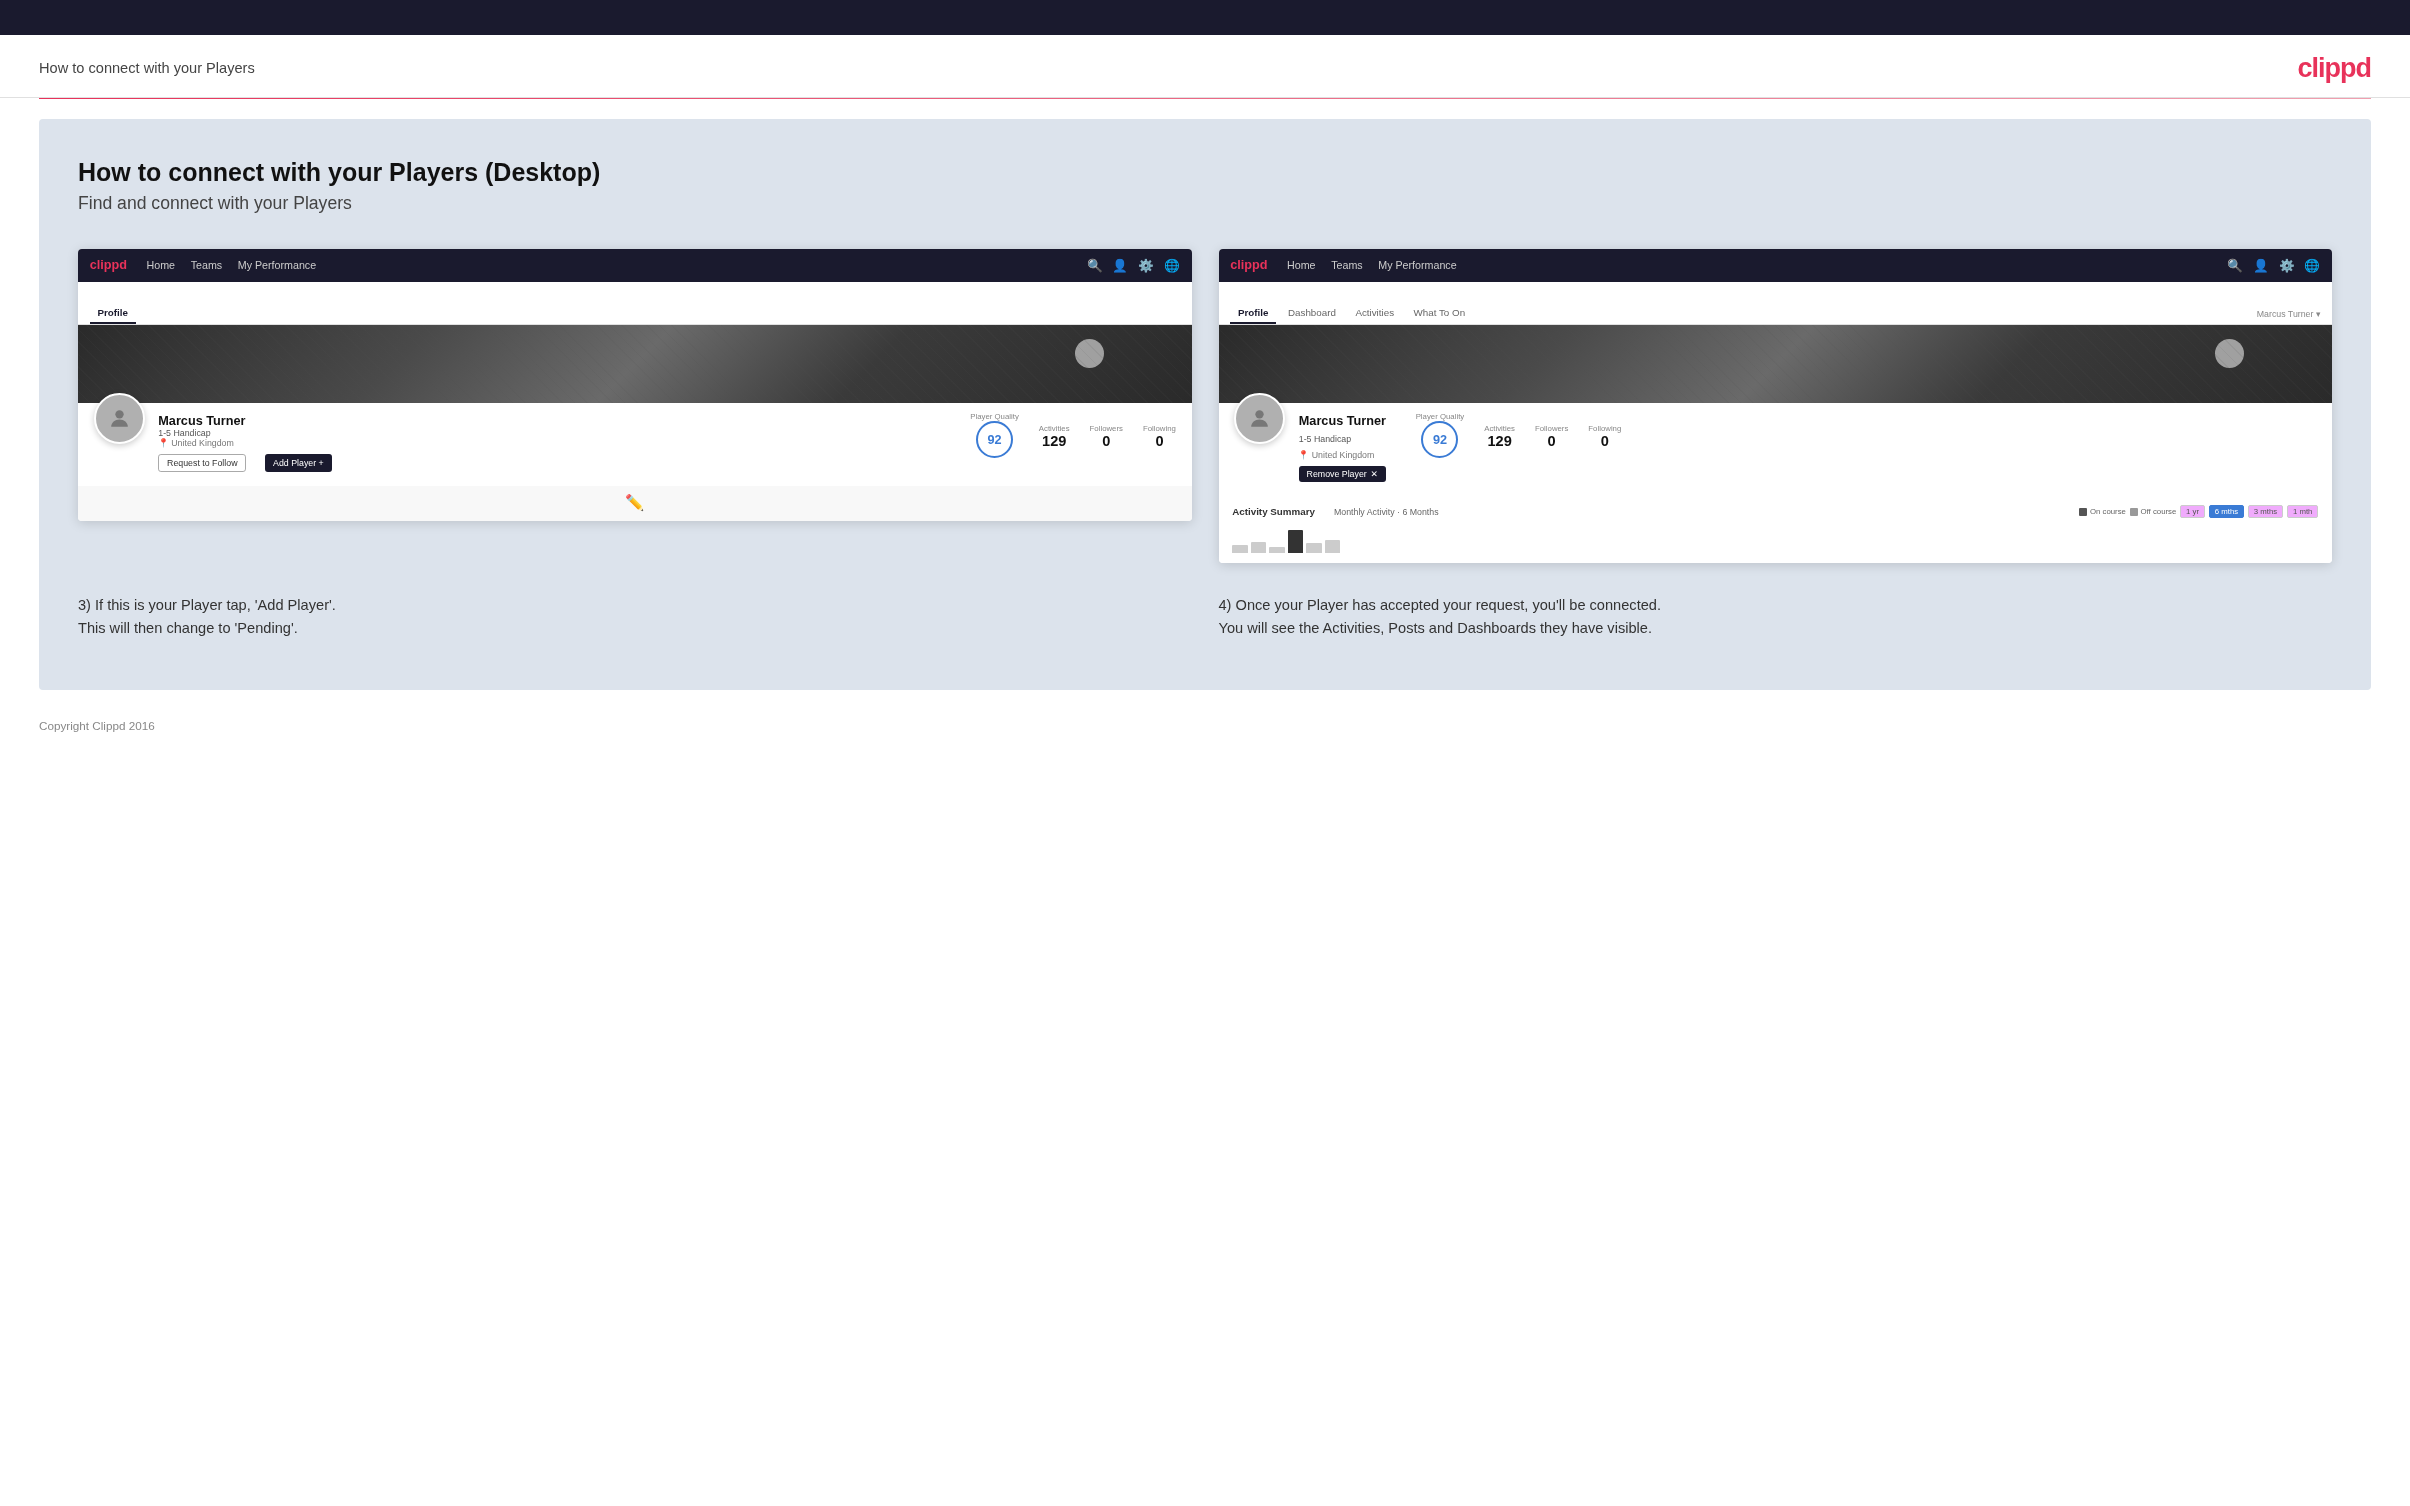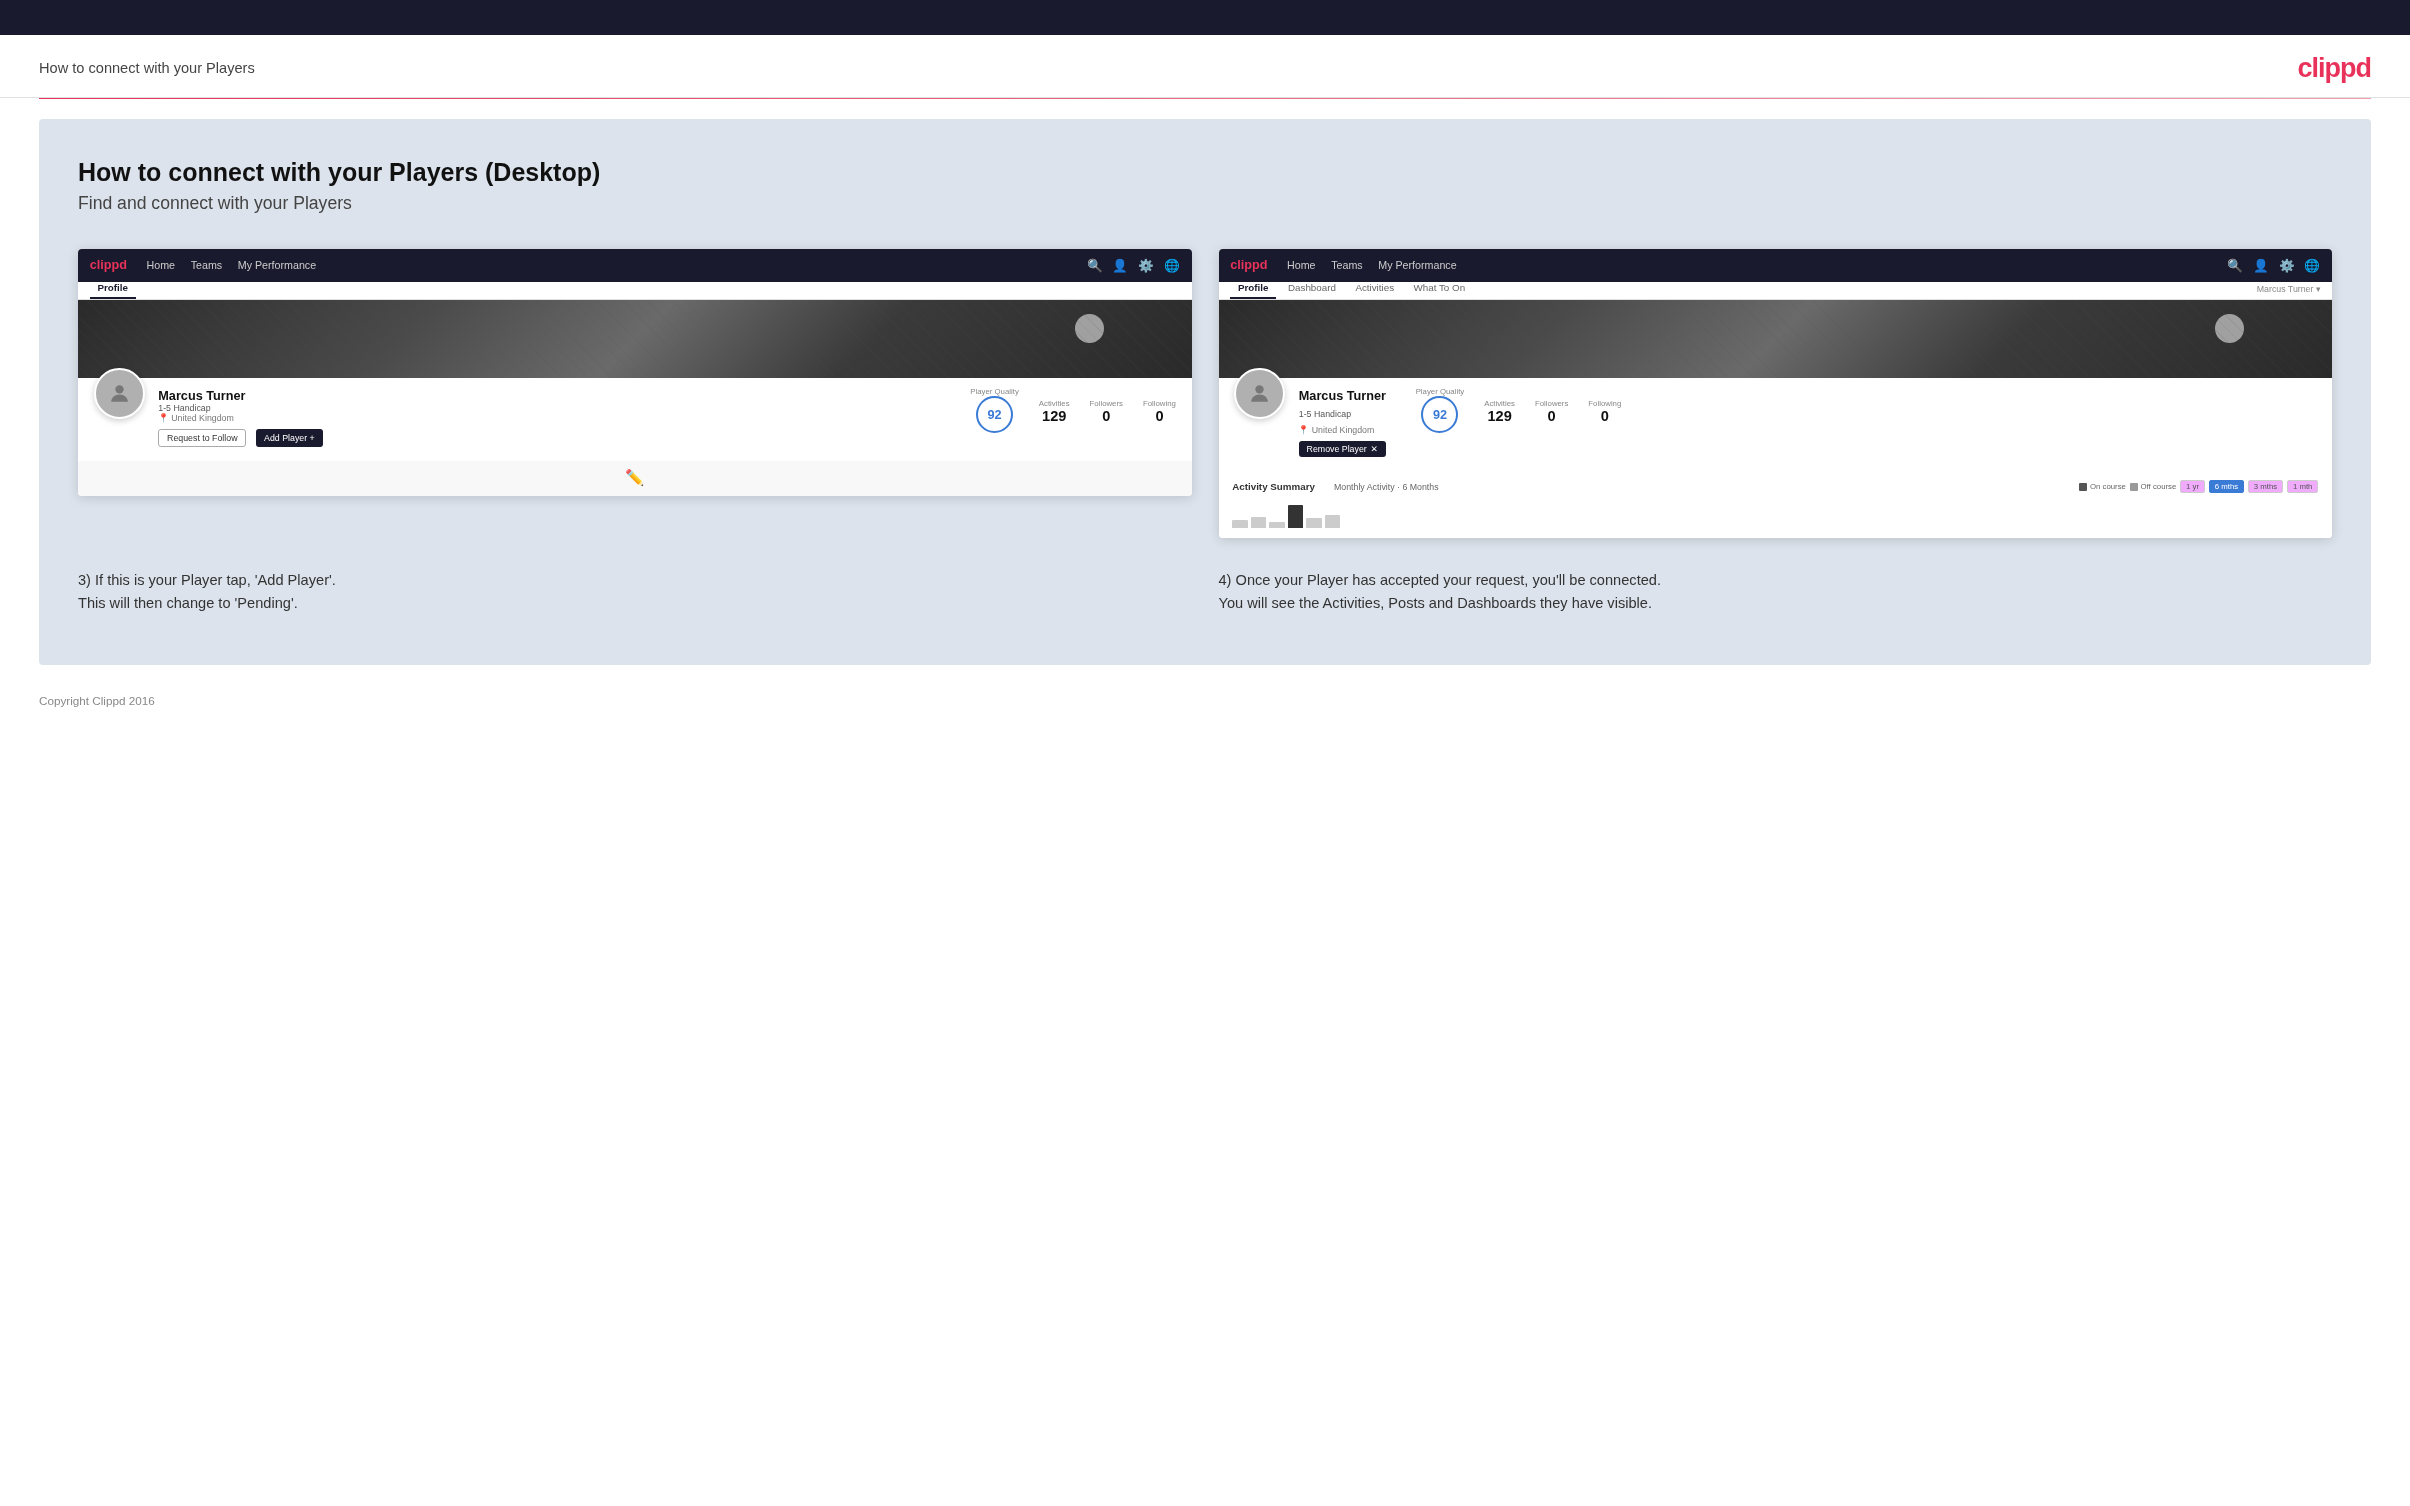--- a/index.html
+++ b/index.html
@@ -110,21 +110,21 @@
       color: #aaa;
       font-size: 12.7px;
     }
 
     
     .app-subnav {
       background: #fff;
       border-bottom: 1px solid #e0e0e0;
       display: flex;
       padding: 0 11.7px;
-      height: 18px;
+      height: 43px;
       align-items: flex-end;
       gap: 3.9px;
     }
     .app-tab {
       font-size: 9.8px;
       padding: 3.9px 7.8px;
       color: #666;
       border-bottom: 2px solid transparent;
     }
     .app-tab.active {
@@ -208,21 +208,21 @@
     }
     .profile-location {
       font-size: 8.8px;
       color: #777;
       display: flex;
       align-items: center;
       gap: 2px;
     }
     .profile-buttons {
       display: flex;
-      gap: 10px;
+      gap: 19px;
       margin-top: 5.9px;
     }
     .btn-follow {
       background: #fff;
       border: 1px solid #aaa;
       color: #333;
       font-size: 8.8px;
       padding: 2.9px 7.8px;
       border-radius: 2.9px;
       cursor: pointer;

